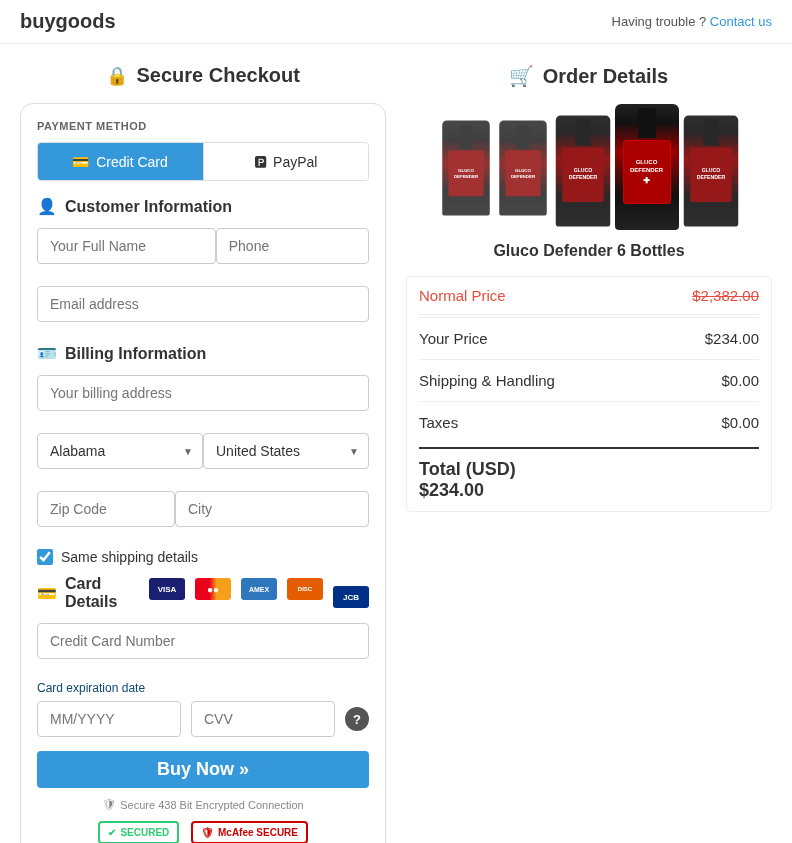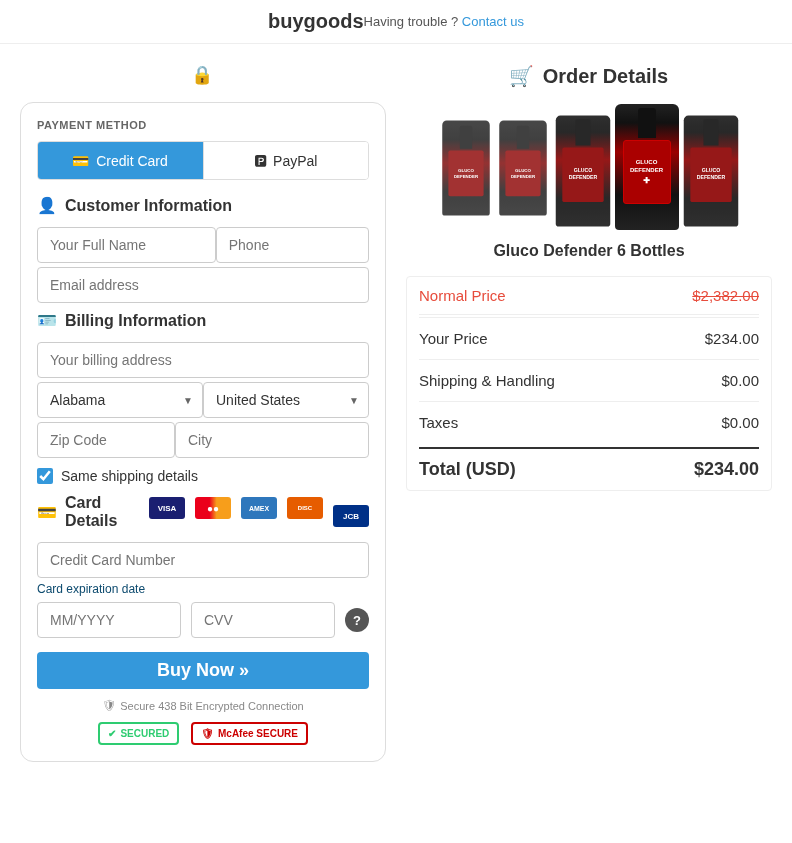--- a/index.html
+++ b/index.html
@@ -1,19 +1,19 @@
 <!DOCTYPE html>
 <html><head>
   <meta charset="utf-8">
   <style>
     * { box-sizing: border-box; margin: 0; padding: 0; }
     body { font-family: Arial, sans-serif; background: #fff; color: #333; font-size: 14px; }
 
     .top-bar {
-      display: flex; justify-content: center; align-items: center;
+      display: flex; justify-content: space-between; align-items: center;
       padding: 10px 20px; border-bottom: 1px solid #eee;
     }
     .logo { color: #e74c3c; font-weight: bold; font-size: 20px; }
     .logo span { color: #333; }
     .trouble-text { font-size: 13px; color: #555; }
     .trouble-text a { color: #3498db; text-decoration: none; }
 
     .main-container { display: flex; padding: 20px; gap: 20px; max-width: 792px; margin: 0 auto; }
 
     
@@ -25,21 +25,21 @@
 
     .payment-method-label { font-size: 11px; font-weight: bold; color: #666; letter-spacing: 0.5px; margin-bottom: 10px; text-transform: uppercase; }
 
     .payment-tabs { display: flex; border: 1px solid #ddd; border-radius: 4px; overflow: hidden; margin-bottom: 16px; }
     .payment-tab { flex: 1; padding: 10px; text-align: center; cursor: pointer; font-size: 14px; font-weight: 500; display: flex; align-items: center; justify-content: center; gap: 6px; }
     .payment-tab.active { background: #3498db; color: #fff; }
     .payment-tab.inactive { background: #fff; color: #333; border-left: 1px solid #ddd; }
 
     .subsection-title { font-size: 16px; font-weight: bold; margin-bottom: 12px; display: flex; align-items: center; gap: 8px; }
 
-    .form-row { display: flex; gap: 0; margin-bottom: 4px; }
+    .form-row { display: flex; gap: 0; margin-bottom: 22px; }
     .form-input { width: 100%; padding: 9px 12px; border: 1px solid #ccc; border-radius: 4px; font-size: 14px; color: #555; outline: none; }
 
     .select-wrap { position: relative; flex: 1; }
     .select-wrap select { width: 100%; padding: 9px 12px; border: 1px solid #ccc; border-radius: 4px; font-size: 14px; color: #333; appearance: none; background: #fff; outline: none; }
     .select-wrap::after { content: '▼'; position: absolute; right: 10px; top: 50%; transform: translateY(-50%); font-size: 10px; color: #666; pointer-events: none; }
 
     .checkbox-row { display: flex; align-items: center; gap: 8px; margin: 10px 0; }
     .checkbox-row input[type="checkbox"] { width: 16px; height: 16px; accent-color: #3498db; }
     .checkbox-row label { font-size: 14px; color: #333; }
 
@@ -69,41 +69,42 @@
     .order-title { font-size: 20px; font-weight: bold; text-align: center; margin-bottom: 16px; display: flex; align-items: center; justify-content: center; gap: 8px; }
 
     .product-image-placeholder { display: flex; justify-content: center; margin-bottom: 12px; }
 
     .product-name { text-align: center; font-weight: bold; font-size: 16px; margin-bottom: 16px; }
 
     .price-row { display: flex; justify-content: space-between; padding: 10px 0; font-size: 15px; }
     .price-row.normal-price { border-bottom: 1px solid #eee; }
     .normal-price-label { color: #e74c3c; font-weight: 500; }
     .normal-price-value { color: #e74c3c; text-decoration: line-through; font-weight: 500; }
-    .price-row.total { border-top: 2px solid #333; margin-top: 6px; font-size: 18px; font-weight: bold; }
+    .price-row.total { border-top: 2px solid #333; margin-top: 6px; font-size: 18px; font-weight: bold; flex-direction: column; }
     .divider { border: none; border-top: 1px solid #eee; margin: 2px 0; }
   </style>
 </head>
 <body>
 
 <div class="top-bar">
   <div class="logo">
     <span>buygoods</span>
   </div>
   <div class="trouble-text">
     <span>Having trouble ?</span>
     <a href="#">Contact us</a>
   </div>
 </div>
 
 <div class="main-container">
 
   <div class="left-panel">
     <div class="section-title">
       <span class="icon">🔒</span>
+      <span>Secure Checkout</span>
     </div>
 
     <div class="checkout-box">
       
       <div class="payment-method-label">PAYMENT METHOD</div>
       <div class="payment-tabs">
         <div class="payment-tab active">
           <span>💳</span>
           <span>Credit Card</span>
         </div>

